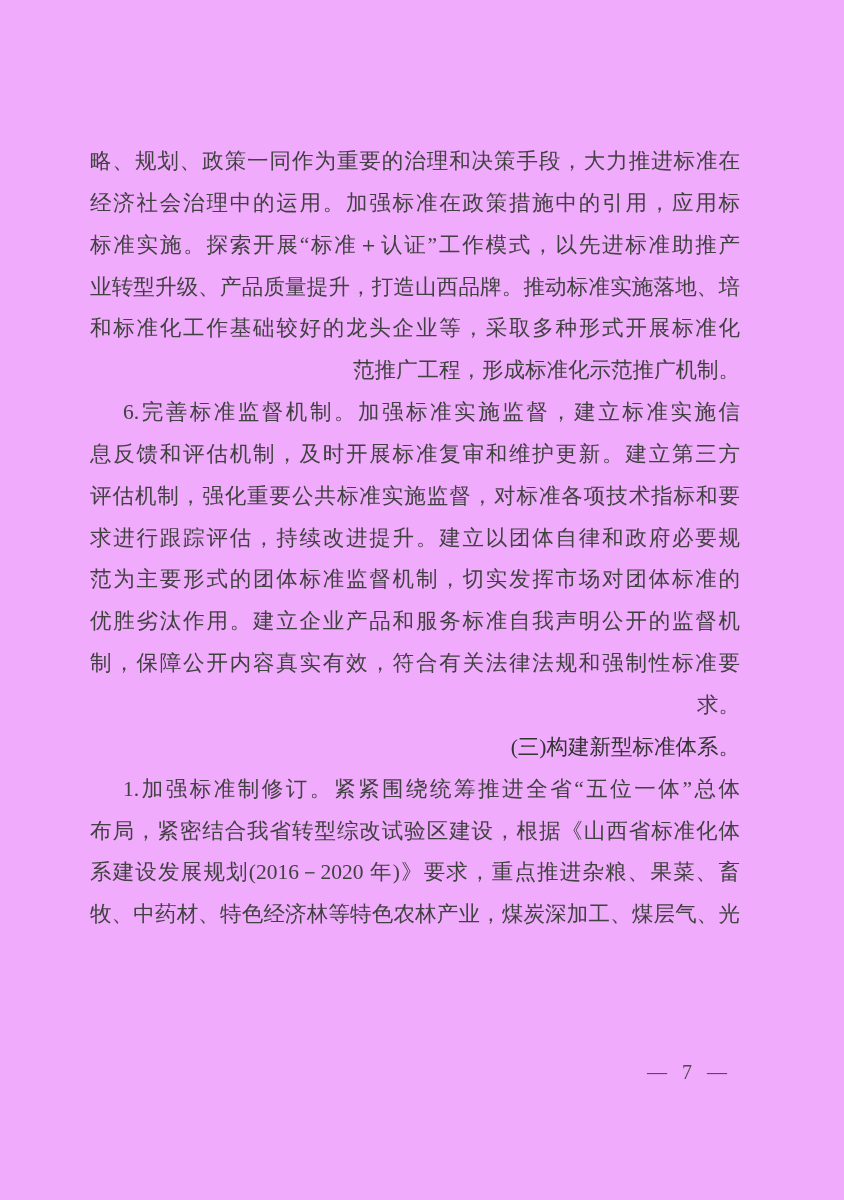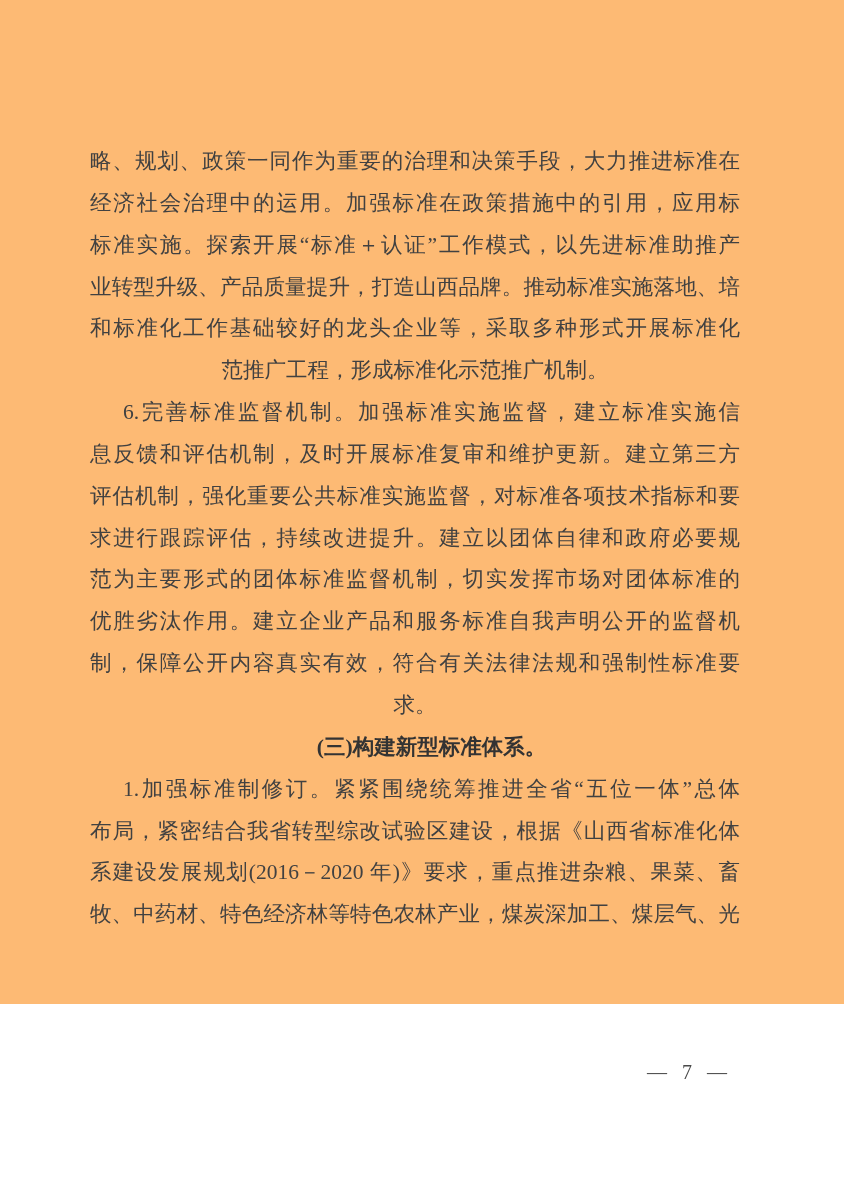--- a/index.html
+++ b/index.html
@@ -11,45 +11,45 @@
     height: 1200px;
     background: #ffffff;
     position: relative;
     overflow: hidden;
     font-family: "Liberation Serif", "DejaVu Serif", serif;
   }
   .page {
     position: absolute;
     left: 0; top: 0;
     width: 844px;
-    height: 1004px;
-    background: #fdba74;
+    height: 1200px;
+    background: #f0abfc;
   }
   .doc-body {
     position: absolute;
     left: 90px;
     top: 141px;
     width: 650px;
     color: #414141;
     font-size: 21.5px;
   }
   .ln {
     height: 41.85px;
     line-height: 41.85px;
-    text-align: center;
+    text-align: right;
   }
   .j {
     text-align: justify;
     text-align-last: justify;
   }
   .ind {
     text-indent: 33px;
   }
   .hd {
-    font-weight: bold;
+    font-weight: normal;
     color: #333333;
   }
   .page-number {
     position: absolute;
     top: 1058px;
     right: 112px;
     font-size: 20px;
     line-height: 28px;
     color: #4a4a4a;
     letter-spacing: 5px;

